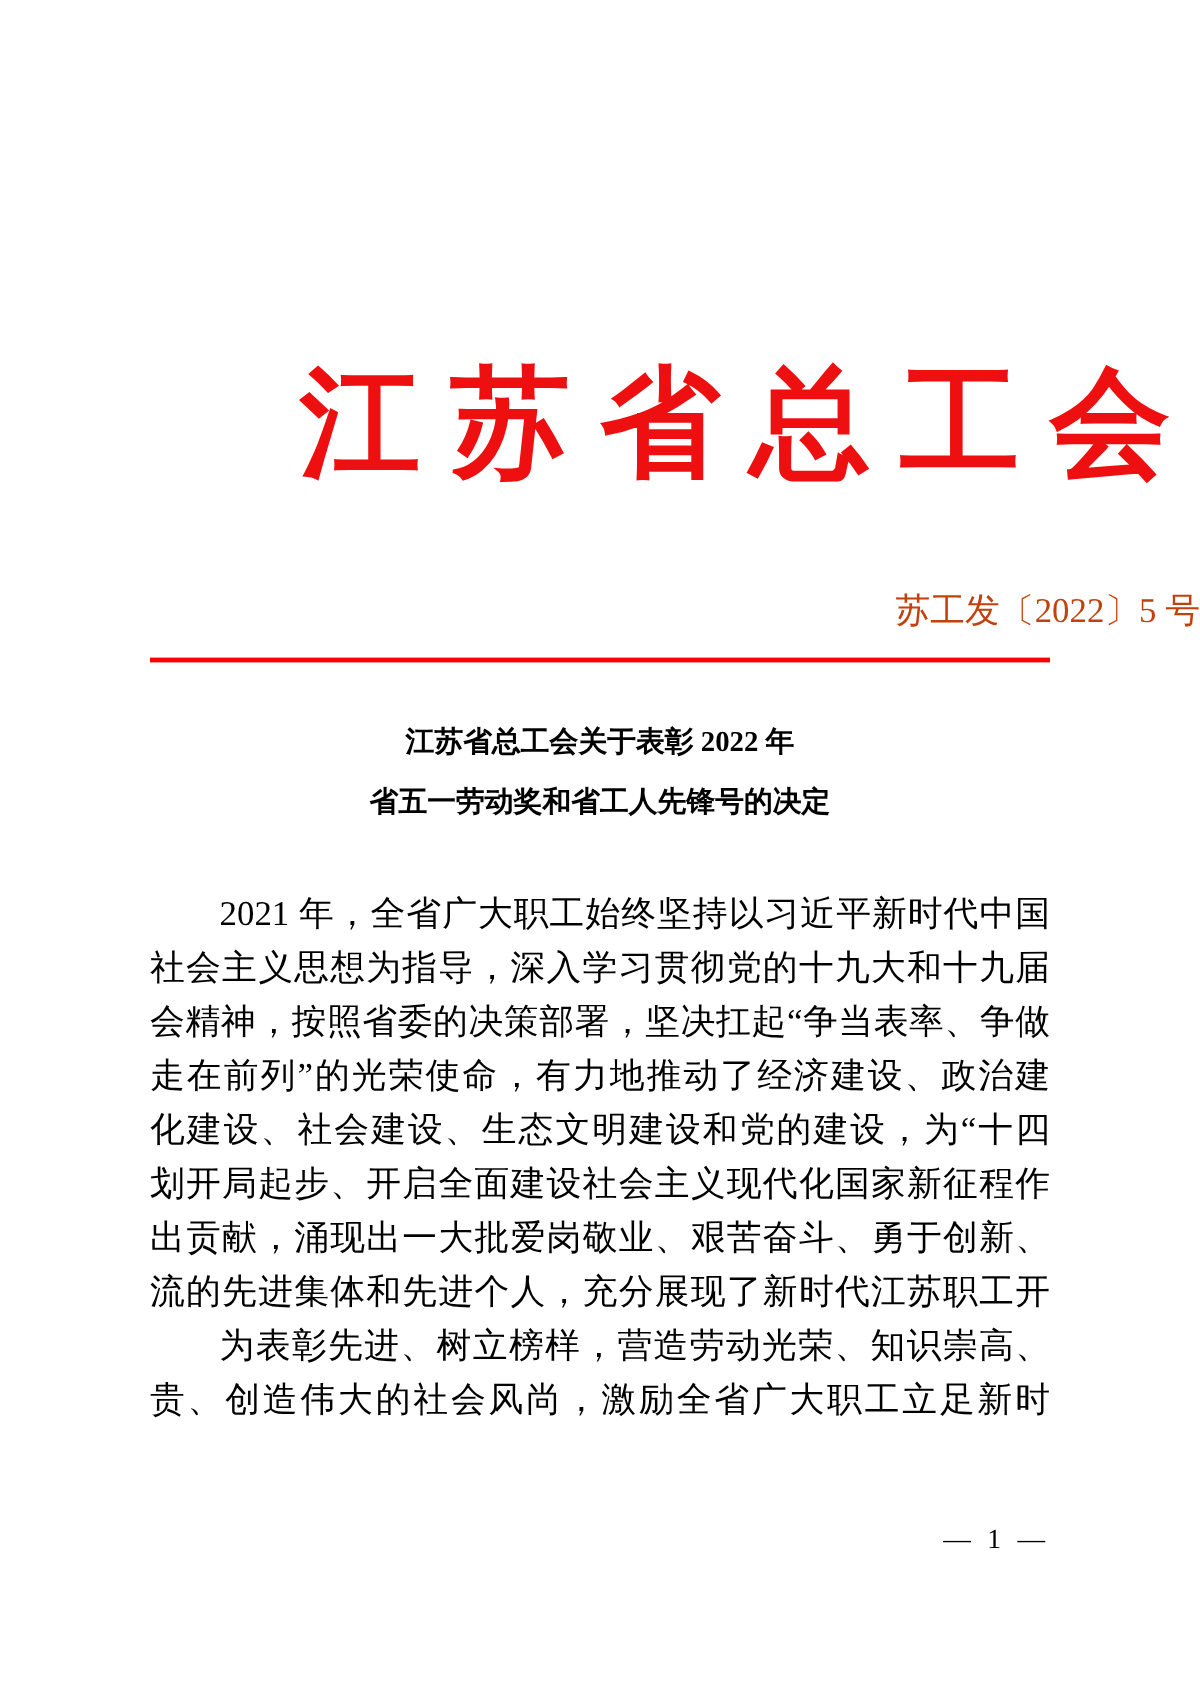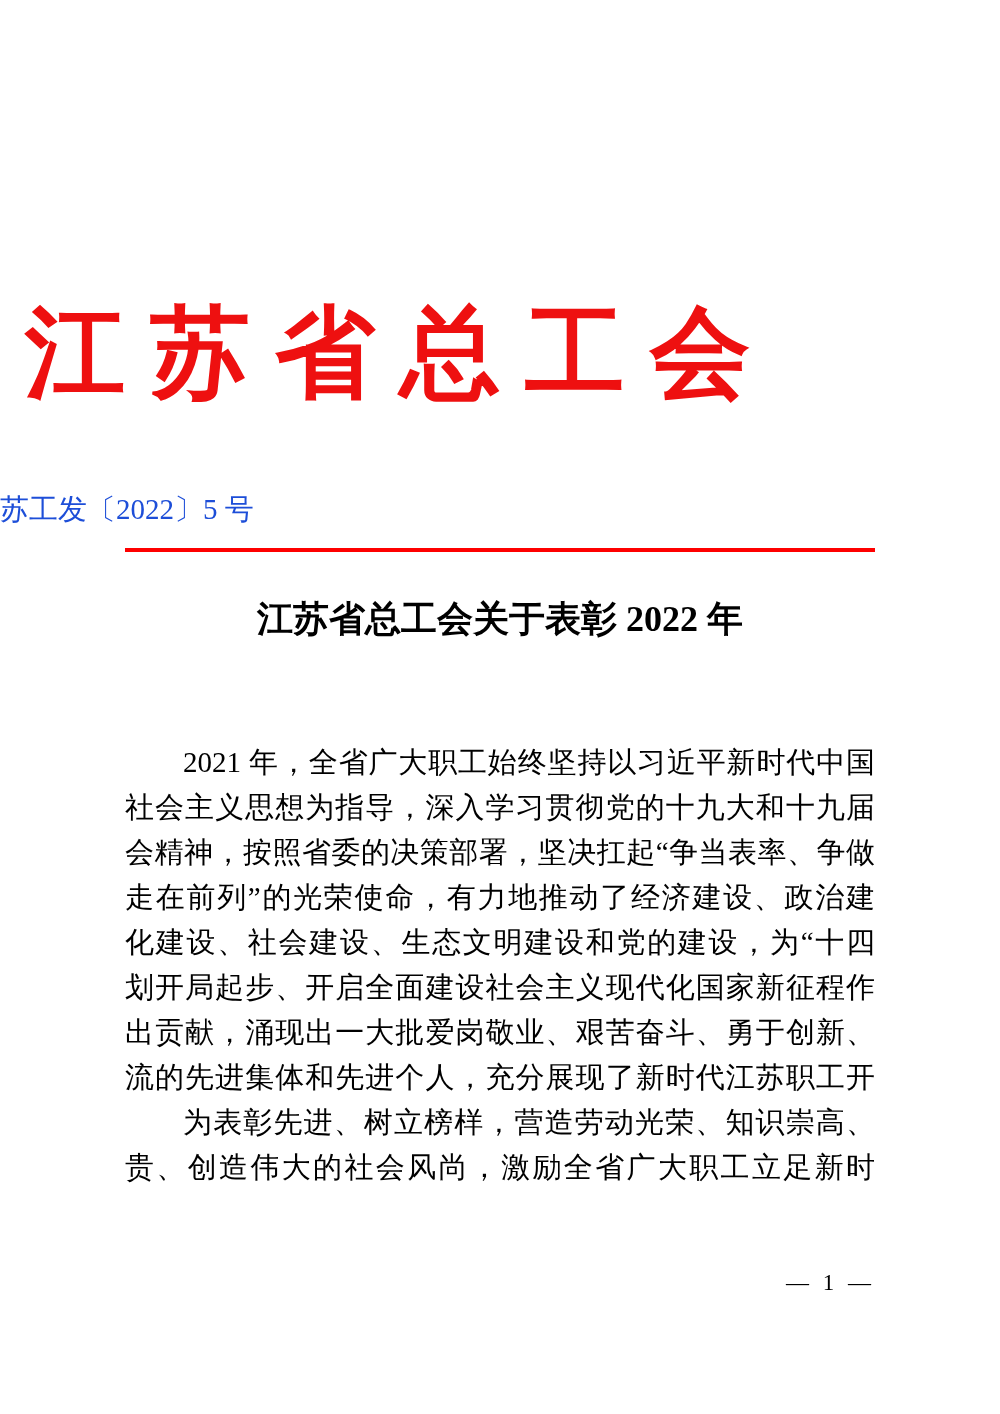--- a/index.html
+++ b/index.html
@@ -13,58 +13,58 @@
     overflow: hidden;
     font-family: "Liberation Serif", "DejaVu Serif", serif;
     color: #000000;
   }
   
   .banner {
     position: absolute;
     top: 302px;
     left: 0;
     width: 100%;
-    text-align: left;
+    text-align: right;
     font-size: 100px;
     line-height: 104px;
     font-weight: bold;
     color: var(--banner-red, #ee1010);
     letter-spacing: 25px;
     padding-left: 25px;
     white-space: nowrap;
   }
   
   .docnum {
     position: absolute;
     top: 492px;
     left: 0;
     width: 100%;
-    text-align: left;
+    text-align: right;
     font-size: 29px;
     line-height: 34px;
-    color: #1d4ed8;
+    color: #c2410c;
   }
   
   .redline {
     position: absolute;
     top: 548px;
     left: 125px;
     width: 750px;
     height: 4px;
     background: var(--rule-red, #fe0000);
   }
   
   .doc-title {
     position: absolute;
     top: 594px;
     left: 0;
     width: 100%;
     text-align: center;
     font-weight: bold;
-    font-size: 36px;
+    font-size: 24px;
     line-height: 50px;
     color: #000000;
   }
   
   .body-block {
     position: absolute;
     top: 740px;
     left: 125px;
     width: 750px;
     font-size: 29px;
@@ -99,20 +99,21 @@
 <div class="page">
 
   <div class="banner">江苏省总工会</div>
 
   <div class="docnum">苏工发〔2022〕5 号</div>
 
   <div class="redline"></div>
 
   <div class="doc-title">
     <div>江苏省总工会关于表彰 2022 年</div>
+    <div>省五一劳动奖和省工人先锋号的决定</div>
   </div>
 
   <div class="body-block">
     <p class="line indent">2021 年，全省广大职工始终坚持以习近平新时代中国特色</p>
     <p class="line">社会主义思想为指导，深入学习贯彻党的十九大和十九届历次全</p>
     <p class="line">会精神，按照省委的决策部署，坚决扛起“争当表率、争做示范、</p>
     <p class="line">走在前列”的光荣使命，有力地推动了经济建设、政治建设、文</p>
     <p class="line">化建设、社会建设、生态文明建设和党的建设，为“十四五”规</p>
     <p class="line">划开局起步、开启全面建设社会主义现代化国家新征程作出了突</p>
     <p class="line">出贡献，涌现出一大批爱岗敬业、艰苦奋斗、勇于创新、争创一</p>

